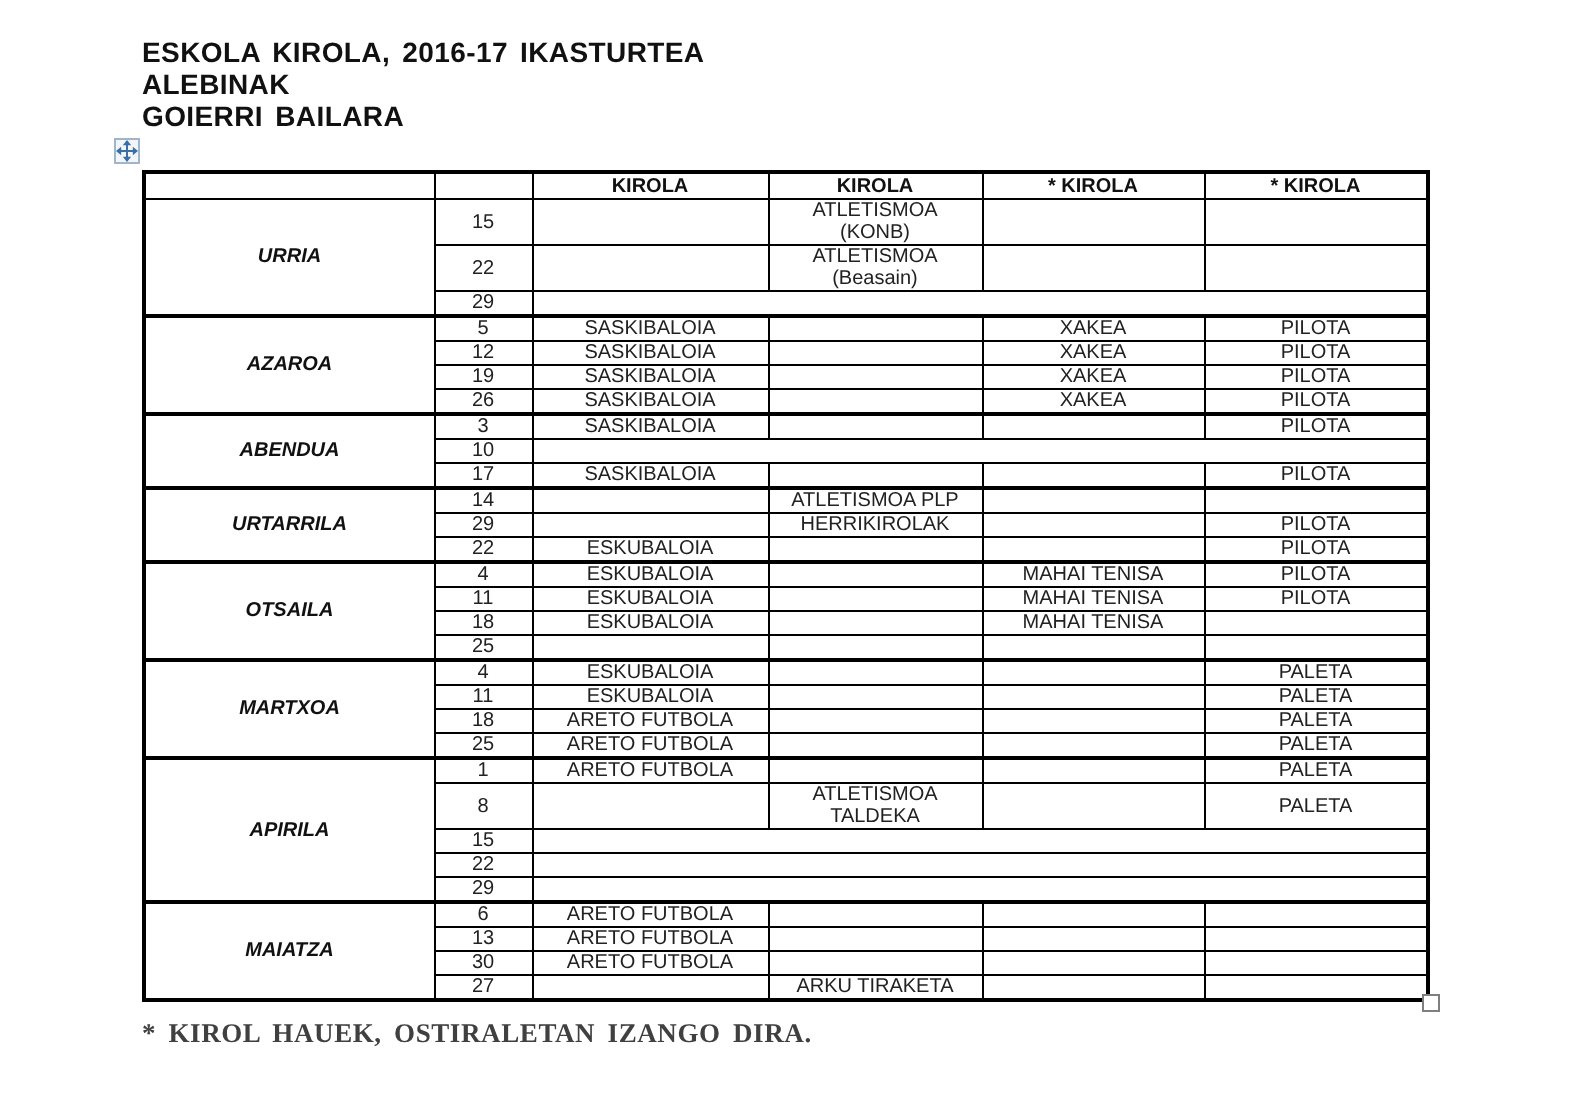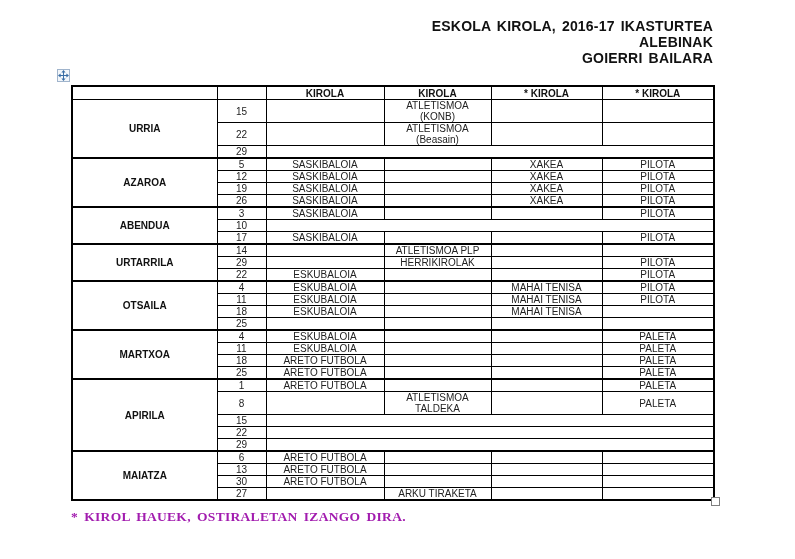--- a/index.html
+++ b/index.html
@@ -1,21 +1,21 @@
 <!DOCTYPE html>
 <html><head>
 <meta charset="utf-8">
 <style>
   html,body{margin:0;padding:0;background:#ffffff;}
   .page{
     position:relative;width:795px;height:559px;background:#ffffff;
     font-family:"Liberation Sans",sans-serif;overflow:hidden;
   }
   .title-block{
-    position:absolute;left:71px;top:18px;width:642px;text-align:right;
+    position:absolute;left:71px;top:18px;width:642px;text-align:left;
     font-weight:bold;font-size:14px;line-height:16px;color:#111111;
     word-spacing:2px;letter-spacing:0.2px;
   }
   .move-handle{
     position:absolute;left:57px;top:69px;width:13px;height:13px;
     border:1px solid #a0b4cc;background:#f2f6fa;
     display:flex;align-items:center;justify-content:center;box-sizing:border-box;
   }
   table.schedule{
     position:absolute;left:71px;top:85px;width:642px;
@@ -24,30 +24,30 @@
   }
   table.schedule th, table.schedule td{
     border:1px solid #000000;padding:0;margin:0;
     font-size:10px;line-height:11px;color:#222222;
     text-align:center;vertical-align:middle;
     white-space:pre-line;overflow:hidden;
   }
   table.schedule th{font-weight:bold;color:#111111;height:12px;}
   table.schedule tr{height:11px;}
   table.schedule tr.tall{height:23px;}
-  table.schedule td.month{font-weight:bold;color:#111111;}
+  table.schedule td.month{font-weight:bold;color:#111111;font-style:italic;}
   table.schedule tr.month-start td{border-top:2px solid #000000;}
   .resize-handle{
     position:absolute;left:711px;top:497px;width:7px;height:7px;
     border:1px solid #7f7f7f;background:#ffffff;box-sizing:content-box;
   }
   .footnote{
     position:absolute;left:71px;top:509px;
     font-family:"Liberation Serif",serif;font-weight:bold;
-    font-size:13.5px;color:#a21caf;letter-spacing:0.3px;word-spacing:2.5px;
+    font-size:13.5px;color:#404040;letter-spacing:0.3px;word-spacing:2.5px;
   }
 </style>
 </head>
 <body>
 
 <div class="page">
 
   <div class="title-block">
     <div>ESKOLA KIROLA, 2016-17 IKASTURTEA</div>
     <div>ALEBINAK</div>

